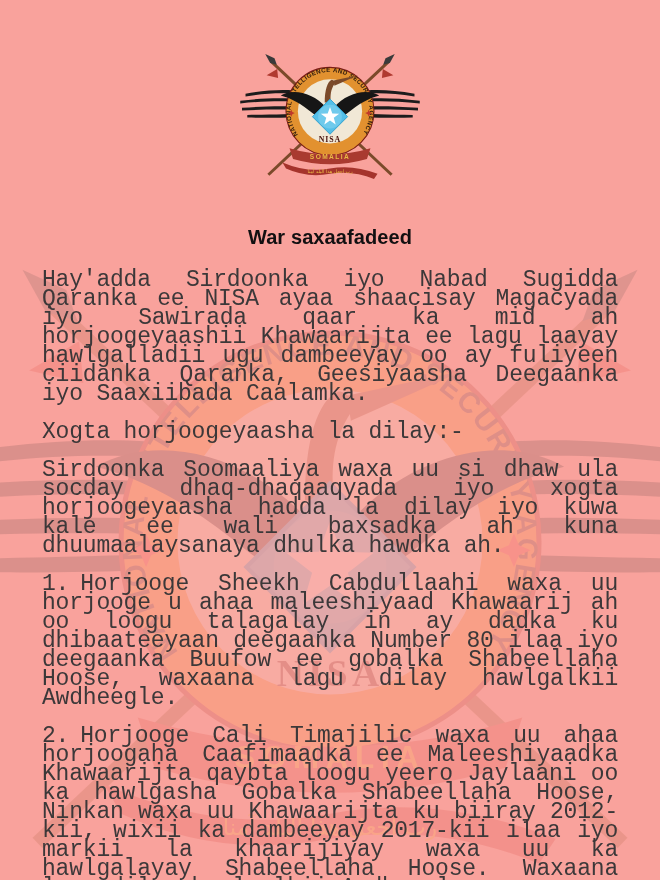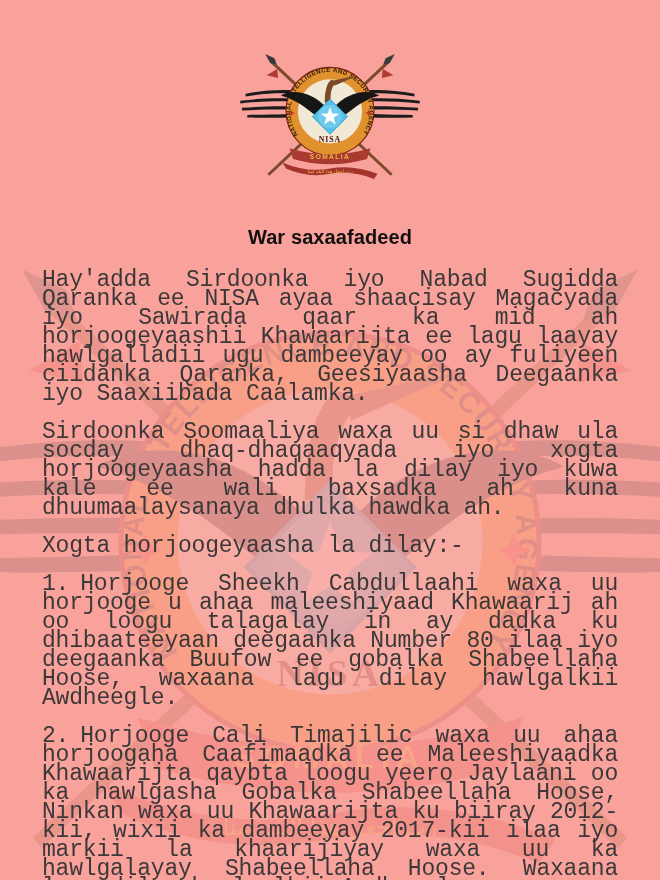--- a/index.html
+++ b/index.html
@@ -141,22 +141,22 @@
   <header class="logo-wrap">
     <svg class="emblem-svg" viewBox="0 0 220 150">
         <use href="#emblem"></use>
       </svg>
   </header>
 
   <h1 class="title">War saxaafadeed</h1>
 
   <main class="content">
     <p>Hay'adda Sirdoonka iyo Nabad Sugidda Qaranka ee NISA ayaa shaacisay Magacyada iyo Sawirada qaar ka mid ah horjoogeyaashii Khawaarijta ee lagu laayay hawlgalladii ugu dambeeyay oo ay fuliyeen ciidanka Qaranka, Geesiyaasha Deegaanka iyo Saaxiibada Caalamka.</p>
+    <p>Xogta horjoogeyaasha la dilay:-</p>
     <p>Sirdoonka Soomaaliya waxa uu si dhaw ula socday dhaq-dhaqaaqyada iyo xogta horjoogeyaasha hadda la dilay iyo kuwa kale ee wali baxsadka ah kuna dhuumaalaysanaya dhulka hawdka ah.</p>
-    <p>Xogta horjoogeyaasha la dilay:-</p>
 
     <p><span class="num">1.</span><span>Horjooge Sheekh Cabdullaahi waxa uu horjooge u ahaa maleeshiyaad Khawaarij ah oo loogu talagalay in ay dadka ku dhibaateeyaan deegaanka Number 80 ilaa iyo deegaanka Buufow ee gobalka Shabeellaha Hoose, waxaana lagu dilay hawlgalkii Awdheegle.</span></p>
 
     <p><span class="num">2.</span><span>Horjooge Cali Timajilic waxa uu ahaa horjoogaha Caafimaadka ee Maleeshiyaadka Khawaarijta qaybta loogu yeero Jaylaani oo ka hawlgasha Gobalka Shabeellaha Hoose, Ninkan waxa uu Khawaarijta ku biiray 2012-kii, wixii ka dambeeyay 2017-kii ilaa iyo markii la khaarijiyay waxa uu ka hawlgalayay Shabeellaha Hoose. Waxaana lagu dilay hawlgalkii Awdheegle.</span></p>
 
   </main>
 
   <footer class="footer-bar">
     <span class="tw-icon">
       <svg viewBox="0 0 20 20" width="20" height="20">

